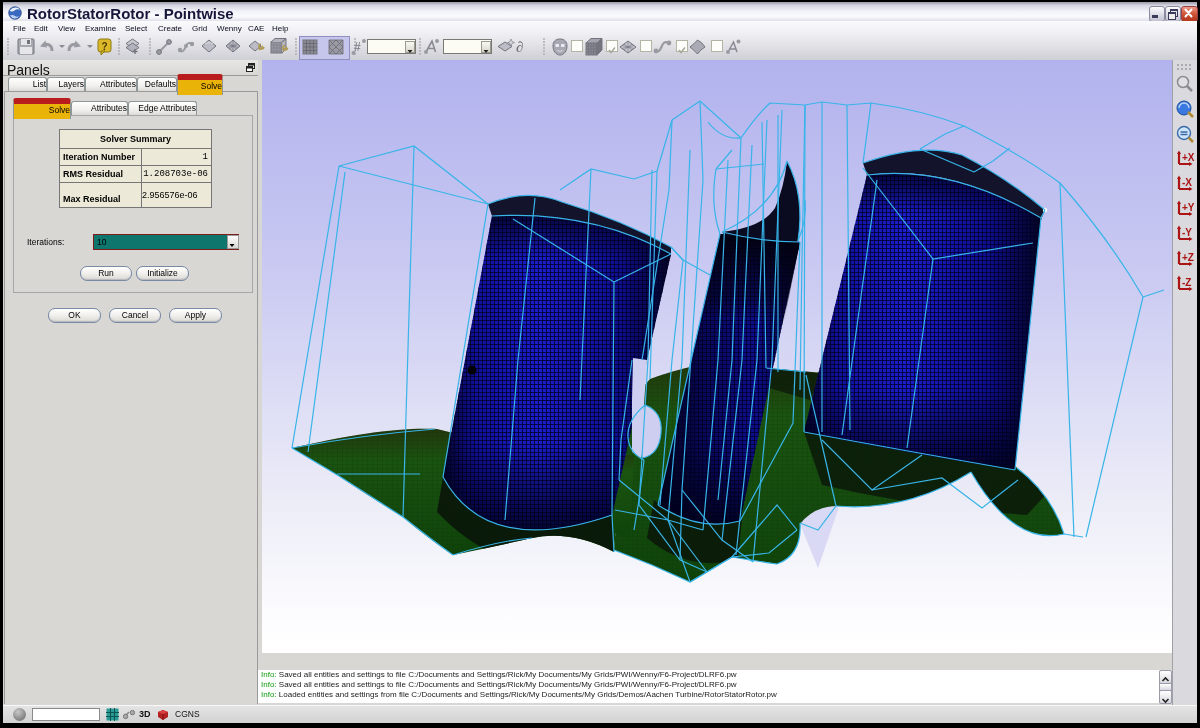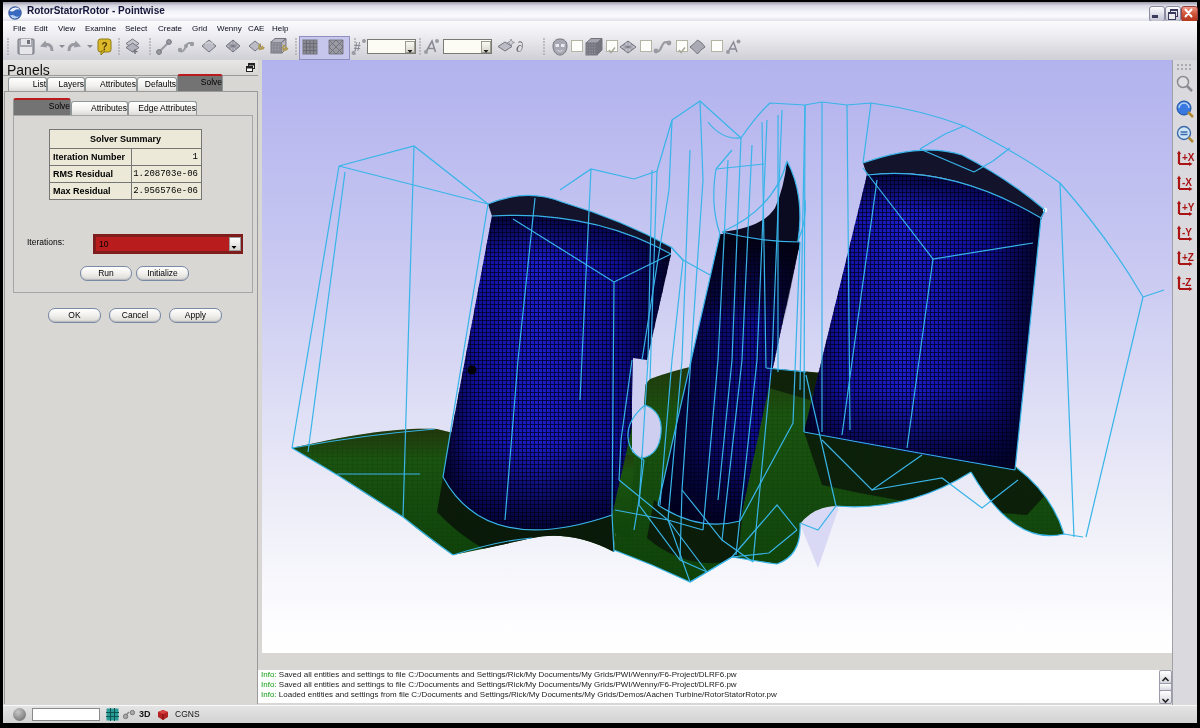--- a/index.html
+++ b/index.html
@@ -4,35 +4,35 @@
 <style>
   html,body{margin:0;padding:0}
   body{width:1200px;height:728px;background:#000;position:relative;overflow:hidden;
        font-family:"Liberation Sans",sans-serif;-webkit-font-smoothing:antialiased}
   .abs{position:absolute}
   .xpbtn{position:absolute;height:13px;background:linear-gradient(#ffffff,#f2f1ee 45%,#e3e2dd 80%,#d6d4cc);
        border:1px solid #7a8aa5;border-radius:7px;font-size:8.5px;color:#000;text-align:center;line-height:12px;
        box-shadow:inset 0 -1px 1px rgba(120,130,160,.35)}
   .tab{position:absolute;height:13px;background:linear-gradient(#ffffff,#f1f0ee 60%,#dcdad5);border:1px solid #8e9698;
        border-bottom:none;border-radius:3px 3px 0 0;font-size:8.5px;color:#000;text-align:right;line-height:13px}
-  .tab.act{background:#737373;border-top:2px solid #b91c1c;height:15px;z-index:3}
+  .tab.act{background:#eab308;border-top:6px solid #b91c1c;height:15px;z-index:3}
   .menuitem{display:inline-block;color:#0a0a1a;font-size:8px}
 </style>
 </head>
 <body>
 
 <div class="abs" style="left:3px;top:2px;width:1194px;height:19px;
      background:linear-gradient(#9a9aa8,#d6d6e2 18%,#f2f2f8 50%,#fbfbfe 75%,#e0e0ea)">
   <svg class="abs" style="left:5px;top:4px" width="14" height="14" viewBox="0 0 14 14">
     <circle cx="7" cy="7" r="6.3" fill="#3a6ac0"></circle>
     <path d="M1.5 4.5 Q4 1.5 8 1.2 Q11 1.5 12.5 4 Q9 2.5 6.5 4.5 Q4 6.5 1.5 4.5 Z" fill="#e8f0fc"></path>
     <path d="M2 9.5 Q5 8.5 7 10 Q9 11.5 11.5 10 Q9.5 12.8 6.5 12.7 Q3.5 12.3 2 9.5 Z" fill="#b8d0f2"></path>
     <circle cx="7" cy="7" r="6.3" fill="none" stroke="#26427e" stroke-width="0.7"></circle>
   </svg>
-  <span class="abs" style="left:24px;top:3px;font-size:10px;font-weight:bold;color:#16163a">RotorStatorRotor - Pointwise</span>
+  <span class="abs" style="left:24px;top:3px;font-size:15px;font-weight:bold;color:#16163a">RotorStatorRotor - Pointwise</span>
 
   <div class="abs" style="left:1146px;top:4px;width:14px;height:14px;border:1px solid #8a8aa0;border-radius:3px;
        background:linear-gradient(#fdfdfe,#d9d9e4 60%,#c2c2d2)">
       <div class="abs" style="left:2px;top:8px;width:6px;height:3px;background:#3a3a5a"></div>
     </div>
   <div class="abs" style="left:1162px;top:4px;width:14px;height:14px;border:1px solid #8a8aa0;border-radius:3px;
        background:linear-gradient(#fdfdfe,#d9d9e4 60%,#c2c2d2)">
        <div class="abs" style="left:4px;top:2px;width:6px;height:5px;border:1px solid #3a3a5a;border-top-width:2px"></div>
        <div class="abs" style="left:2px;top:5px;width:6px;height:5px;border:1px solid #3a3a5a;border-top-width:2px;background:#eee"></div>
     </div>
@@ -269,42 +269,42 @@
   <div class="tab" style="left:134px;top:17px;width:38px">Defaults</div>
   <div class="tab act" style="left:174px;top:14px;width:44px">Solve</div>
   <div class="abs" style="left:1px;top:31px;width:252px;height:612px;background:#d9d7d4;border:1px solid #9a9a9a;border-bottom:none"></div>
 
   <div class="tab" style="left:68px;top:41px;width:55px">Attributes</div>
   <div class="tab" style="left:125px;top:41px;width:67px">Edge Attributes</div>
   <div class="tab act" style="left:10px;top:38px;width:56px">Solve</div>
 
   <div class="abs" style="left:10px;top:55px;width:238px;height:176px;border:1px solid #a6a6a6;background:#d9d7d4"></div>
 
-  <table class="abs" style="left:46px;top:69px;border-collapse:collapse;background:#ece9d8;border:1px solid #767676;white-space:nowrap" cellspacing="0">
+  <table class="abs" style="left:56px;top:69px;border-collapse:collapse;background:#ece9d8;border:1px solid #767676;white-space:nowrap" cellspacing="0">
     <tbody>
         <tr>
           <td colspan="2" style="border:1px solid #767676;height:16px;width:147px;text-align:center;font-size:9px;font-weight:bold;color:#000">Solver Summary</td>
         </tr>
     <tr>
           <td style="border:1px solid #767676;width:78px;height:16px;font-size:9px;font-weight:bold;padding:0 0 0 3px">Iteration Number</td>
         <td style="border:1px solid #767676;width:66px;font-size:9px;font-family:'Liberation Mono',monospace;text-align:right;padding:0 3px 0 0">1</td>
         </tr>
     <tr>
           <td style="border:1px solid #767676;height:16px;font-size:9px;font-weight:bold;padding:0 0 0 3px">RMS Residual</td>
         <td style="border:1px solid #767676;font-size:9px;font-family:'Liberation Mono',monospace;text-align:right;padding:0 3px 0 0">1.208703e-06</td>
         </tr>
     <tr>
-          <td style="border:1px solid #767676;height:16px;font-size:9px;font-weight:bold;padding:0 0 0 3px">Max Residual</td>
-        <td style="border:1px solid #767676;font-size:9px;font-family:Liberation Mono, monospace;text-align:right;padding:0 3px 0 0">2.956576e-06</td>
+          <td style="border:1px solid #767676;height:16px;font-size:9px;font-weight:bold;padding:8px 0 0 3px">Max Residual</td>
+        <td style="border:1px solid #767676;font-size:9px;font-family:Liberation Sans, sans-serif;text-align:left;padding:0 3px 0 0">2.956576e-06</td>
         </tr>
   </tbody>
     </table>
 
   <span class="abs" style="left:24px;top:177px;font-size:8.5px">Iterations:</span>
-  <div class="abs" style="left:90px;top:174px;width:144px;height:14px;background:#b91c1c;border:3px solid #7f1d1d">
+  <div class="abs" style="left:90px;top:174px;width:144px;height:14px;background:#0f766e;border:1px solid #7f1d1d">
     <span class="abs" style="left:3px;top:2px;font-size:8.5px">10</span>
     <div class="abs" style="left:133px;top:0px;width:10px;height:12px;background:linear-gradient(#fefefe,#d8d6d0);border:1px solid #9a9a9a">
       <svg width="8" height="10" viewBox="0 0 8 10">
           <path d="M1.5 4 L6.5 4 L4 7 Z" fill="#000"></path>
         </svg>
     </div>
   </div>
 
   <div class="xpbtn" style="left:77px;top:206px;width:50px">Run</div>
   <div class="xpbtn" style="left:133px;top:206px;width:51px">Initialize</div>

